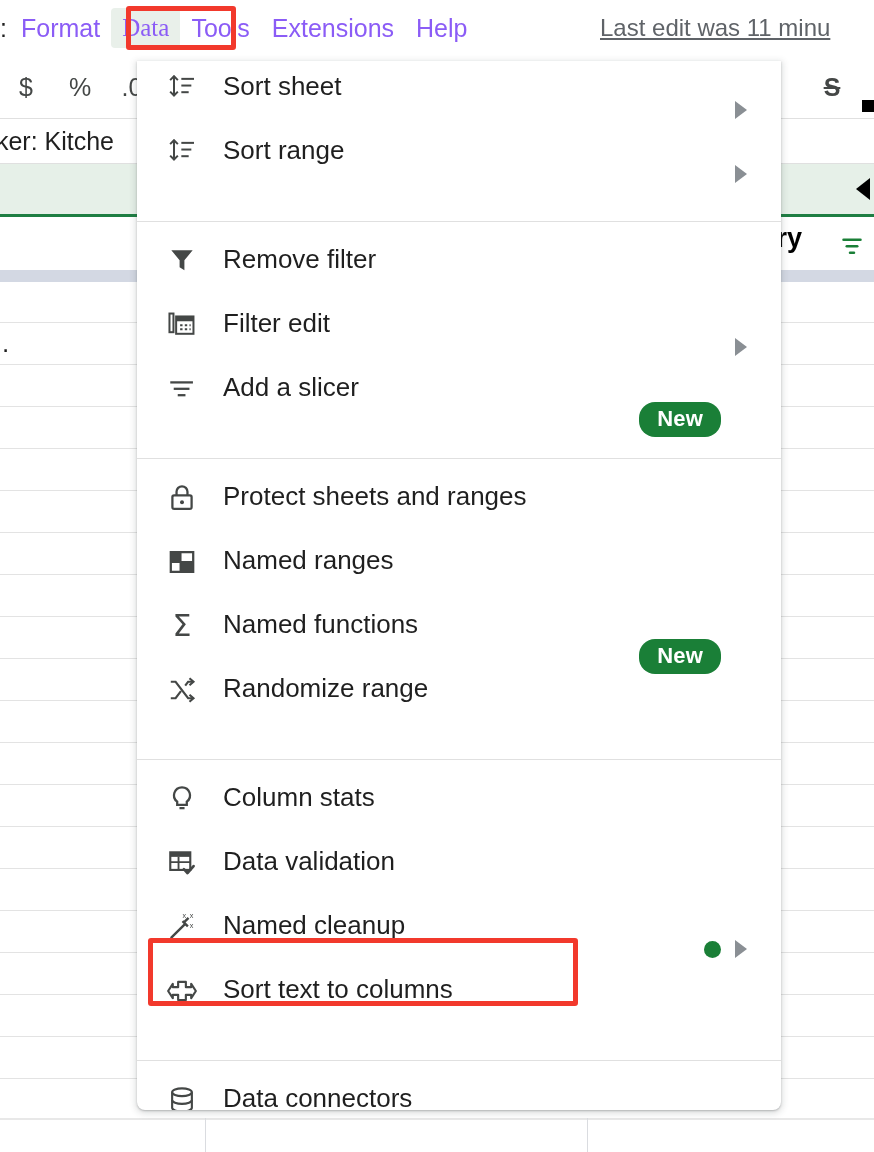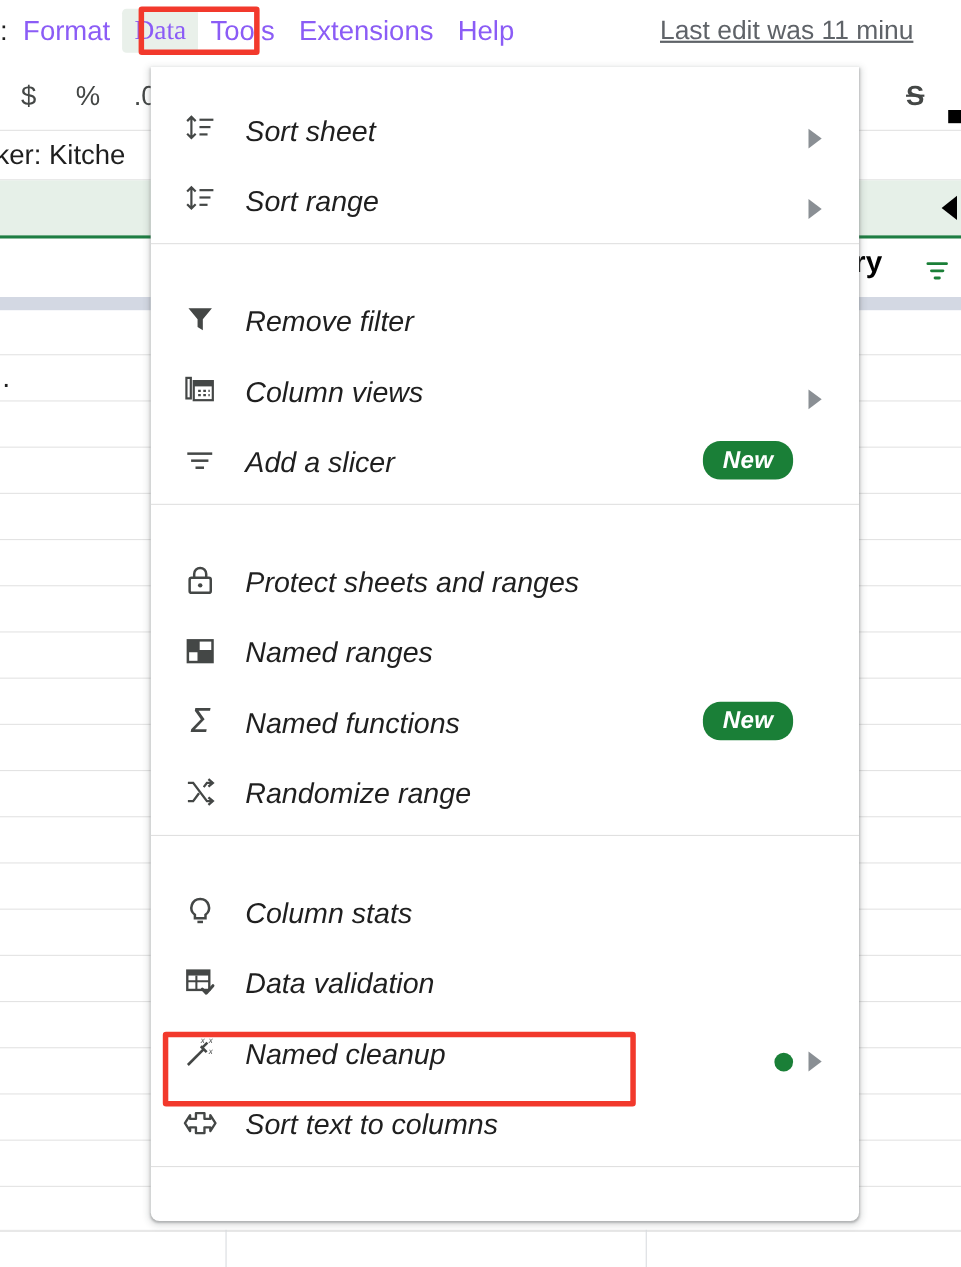--- a/index.html
+++ b/index.html
@@ -77,22 +77,22 @@
   .smallmark{position:absolute;left:2px;top:330px;font-size:26px;color:#1f1f1f;line-height:1;}
 
   
   #menu{
     position:absolute;left:137px;top:61px;width:644px;height:1049px;
     background:#ffffff;border-radius:0 0 8px 8px;
     box-shadow:0 2px 6px 2px rgba(60,64,67,.15), 0 1px 2px rgba(60,64,67,.3);
     overflow:hidden;
   }
   .mi{
-    position:relative;height:64px;display:flex;align-items:flex-end;
-    padding:0 18px 0 28px;box-sizing:border-box;cursor:default;font-style:italic;
+    position:relative;height:64px;display:flex;align-items:flex-start;
+    padding:0 18px 0 28px;box-sizing:border-box;cursor:default;
   }
   .mi .ico{
     width:34px;min-width:34px;height:34px;display:flex;align-items:center;justify-content:center;
     color:#444746;margin-right:24px;
   }
   .mi .lbl{font-size:26px;color:#1f1f1f;white-space:nowrap;flex:1;}
   .mi .right{display:flex;align-items:center;gap:14px;margin-left:auto;margin-top:30px;}
   .arrow{
     width:0;height:0;border-top:9px solid transparent;border-bottom:9px solid transparent;
     border-left:12px solid #8a8f94;margin-right:16px;
@@ -229,21 +229,21 @@
       </div>
       <div class="mi">
         <span class="ico">
           <svg width="32" height="32" viewBox="0 0 24 24" aria-hidden="true">
             <rect x="2.6" y="3.4" width="3" height="14" fill="none" stroke="#444746" stroke-width="1.5"></rect>
             <rect x="7.6" y="5.6" width="13" height="13" fill="none" stroke="#444746" stroke-width="1.5"></rect>
             <rect x="7.6" y="5.6" width="13" height="3.6" fill="#444746"></rect>
             <path d="M10.6 12.2h1.8M14.1 12.2h1.8M17.6 12.2h0.9M10.6 15.2h1.8M14.1 15.2h1.8M17.6 15.2h0.9" stroke="#444746" stroke-width="1.5"></path>
           </svg>
         </span>
-        <span class="lbl">Column views</span>
+        <span class="lbl">Filter edit</span>
         <span class="right">
           <span class="arrow"></span>
         </span>
       </div>
       <div class="mi">
         <span class="ico">
           <svg width="32" height="32" viewBox="0 0 24 24" aria-hidden="true">
             <rect x="3.2" y="6.2" width="17" height="1.7" fill="#444746"></rect>
             <rect x="5.8" y="11" width="11.8" height="1.7" fill="#444746"></rect>
             <rect x="8.8" y="15.8" width="5.8" height="1.7" fill="#444746"></rect>

